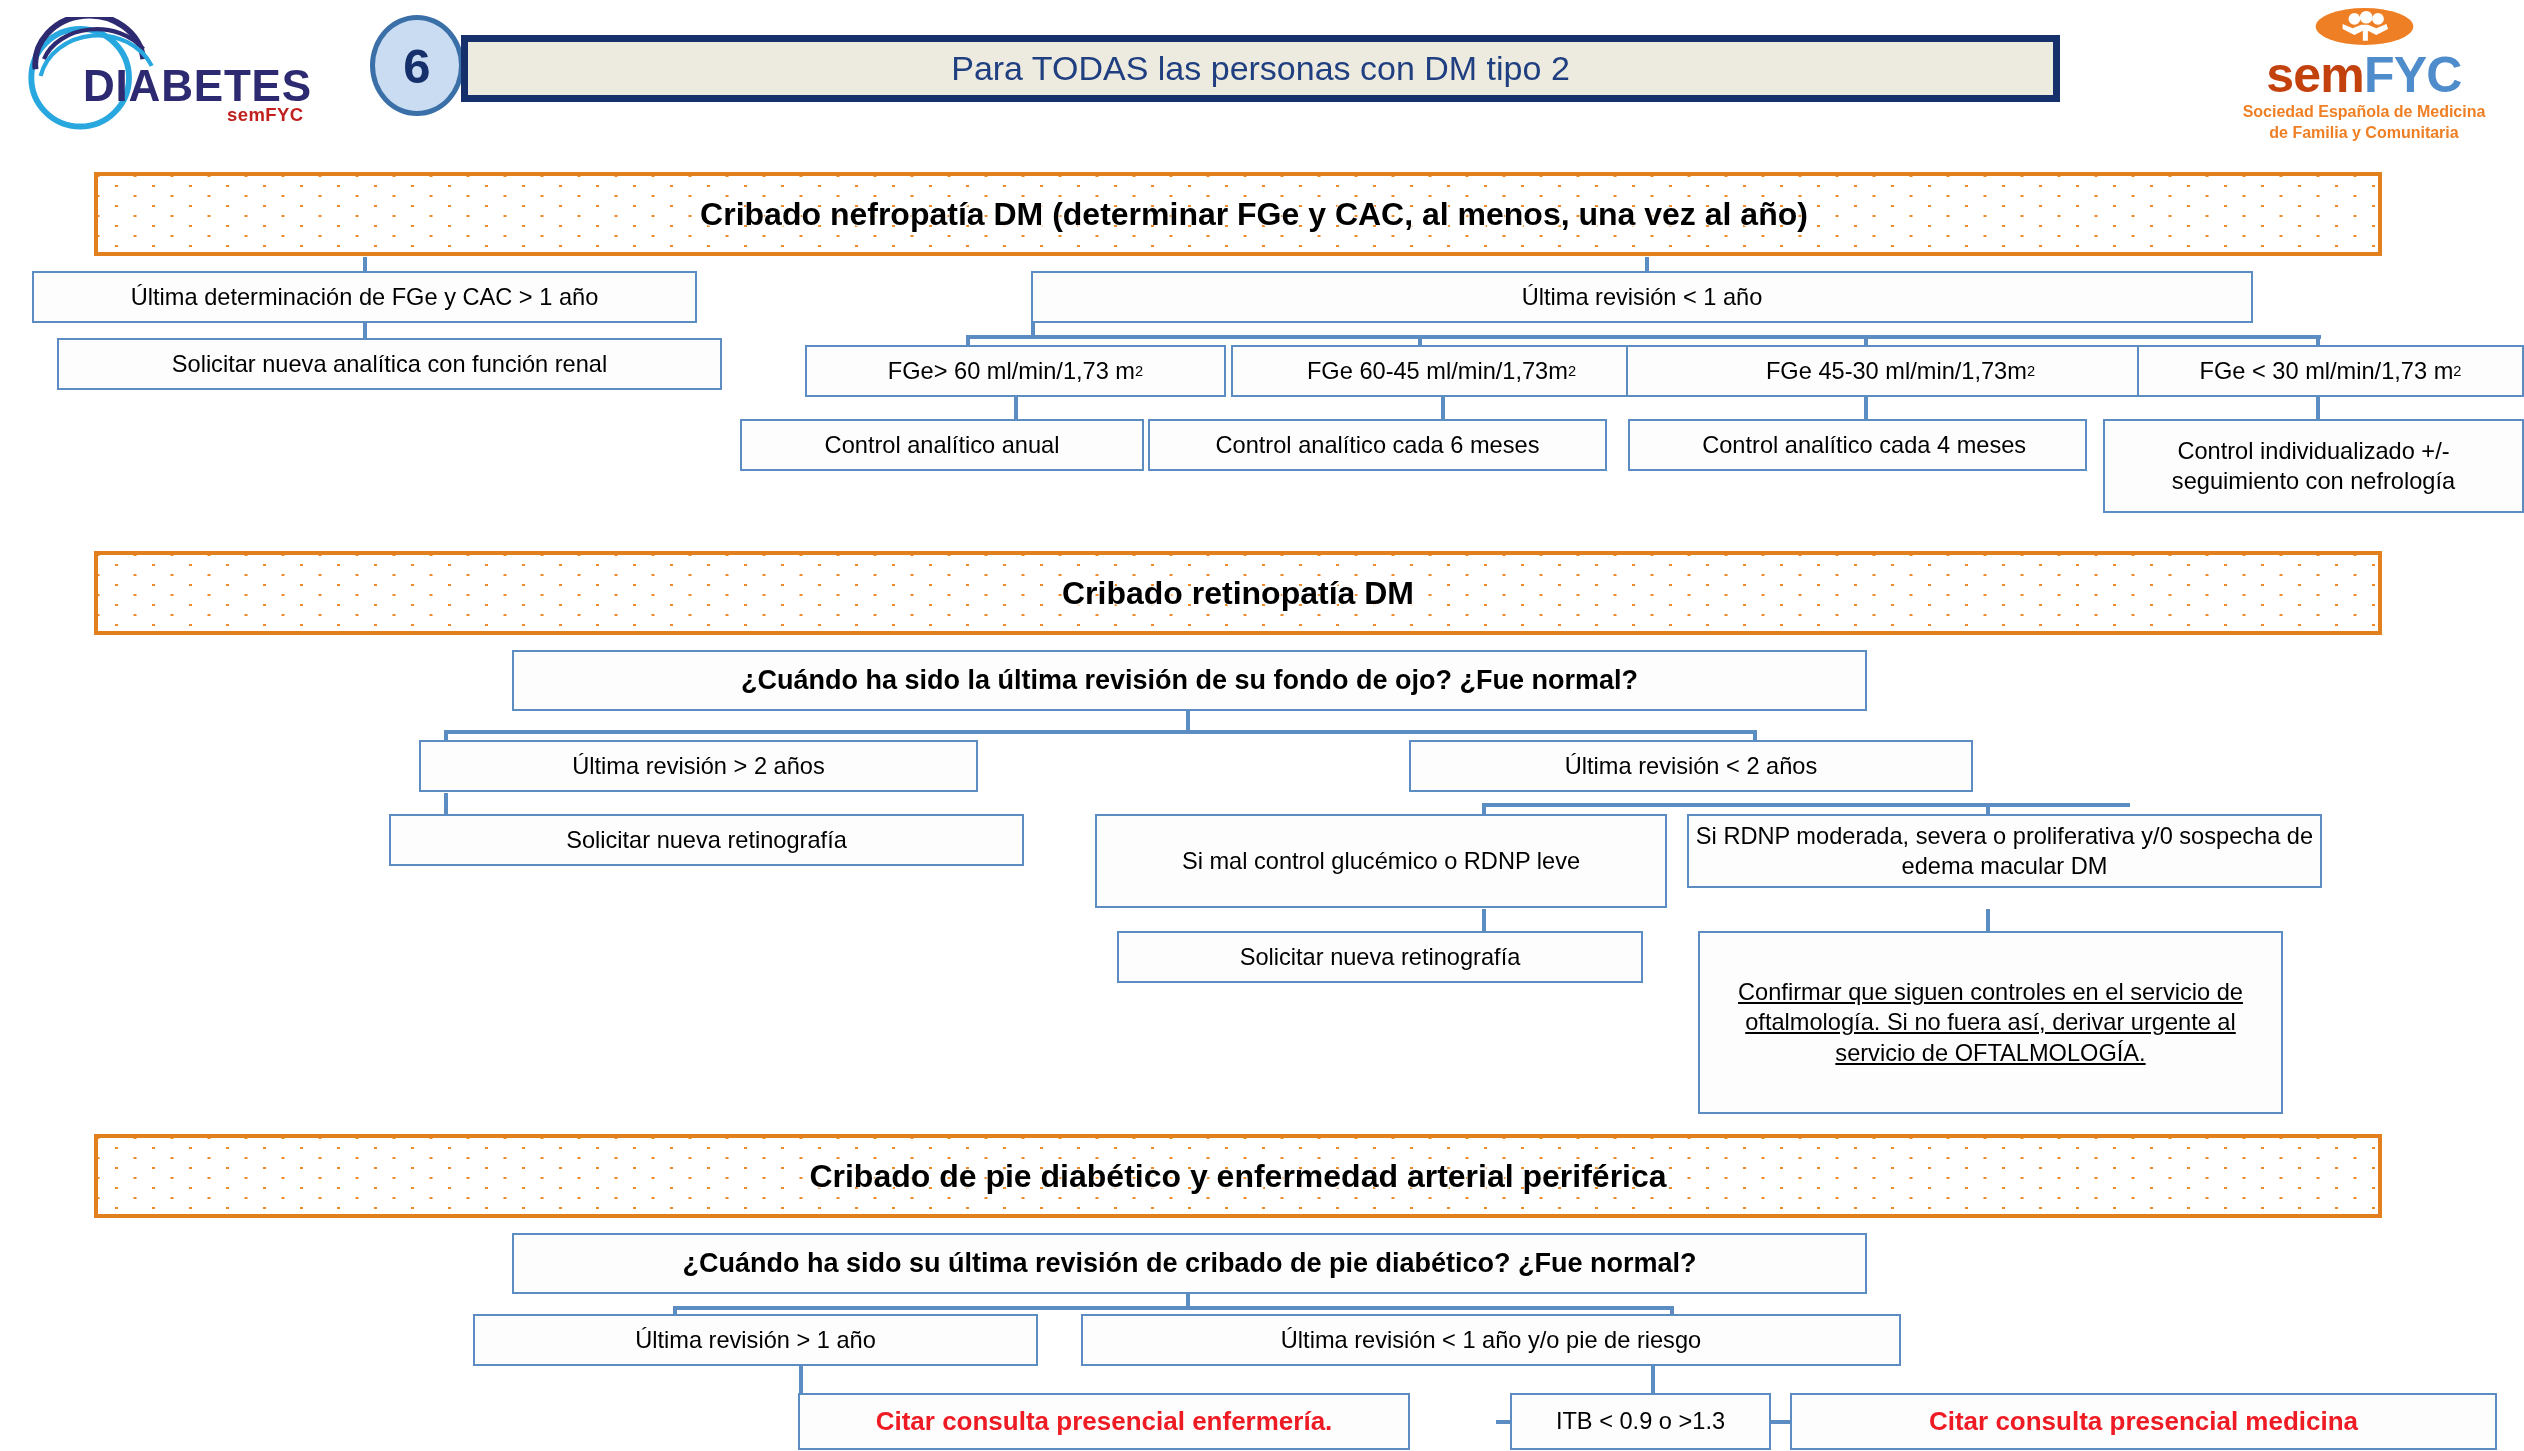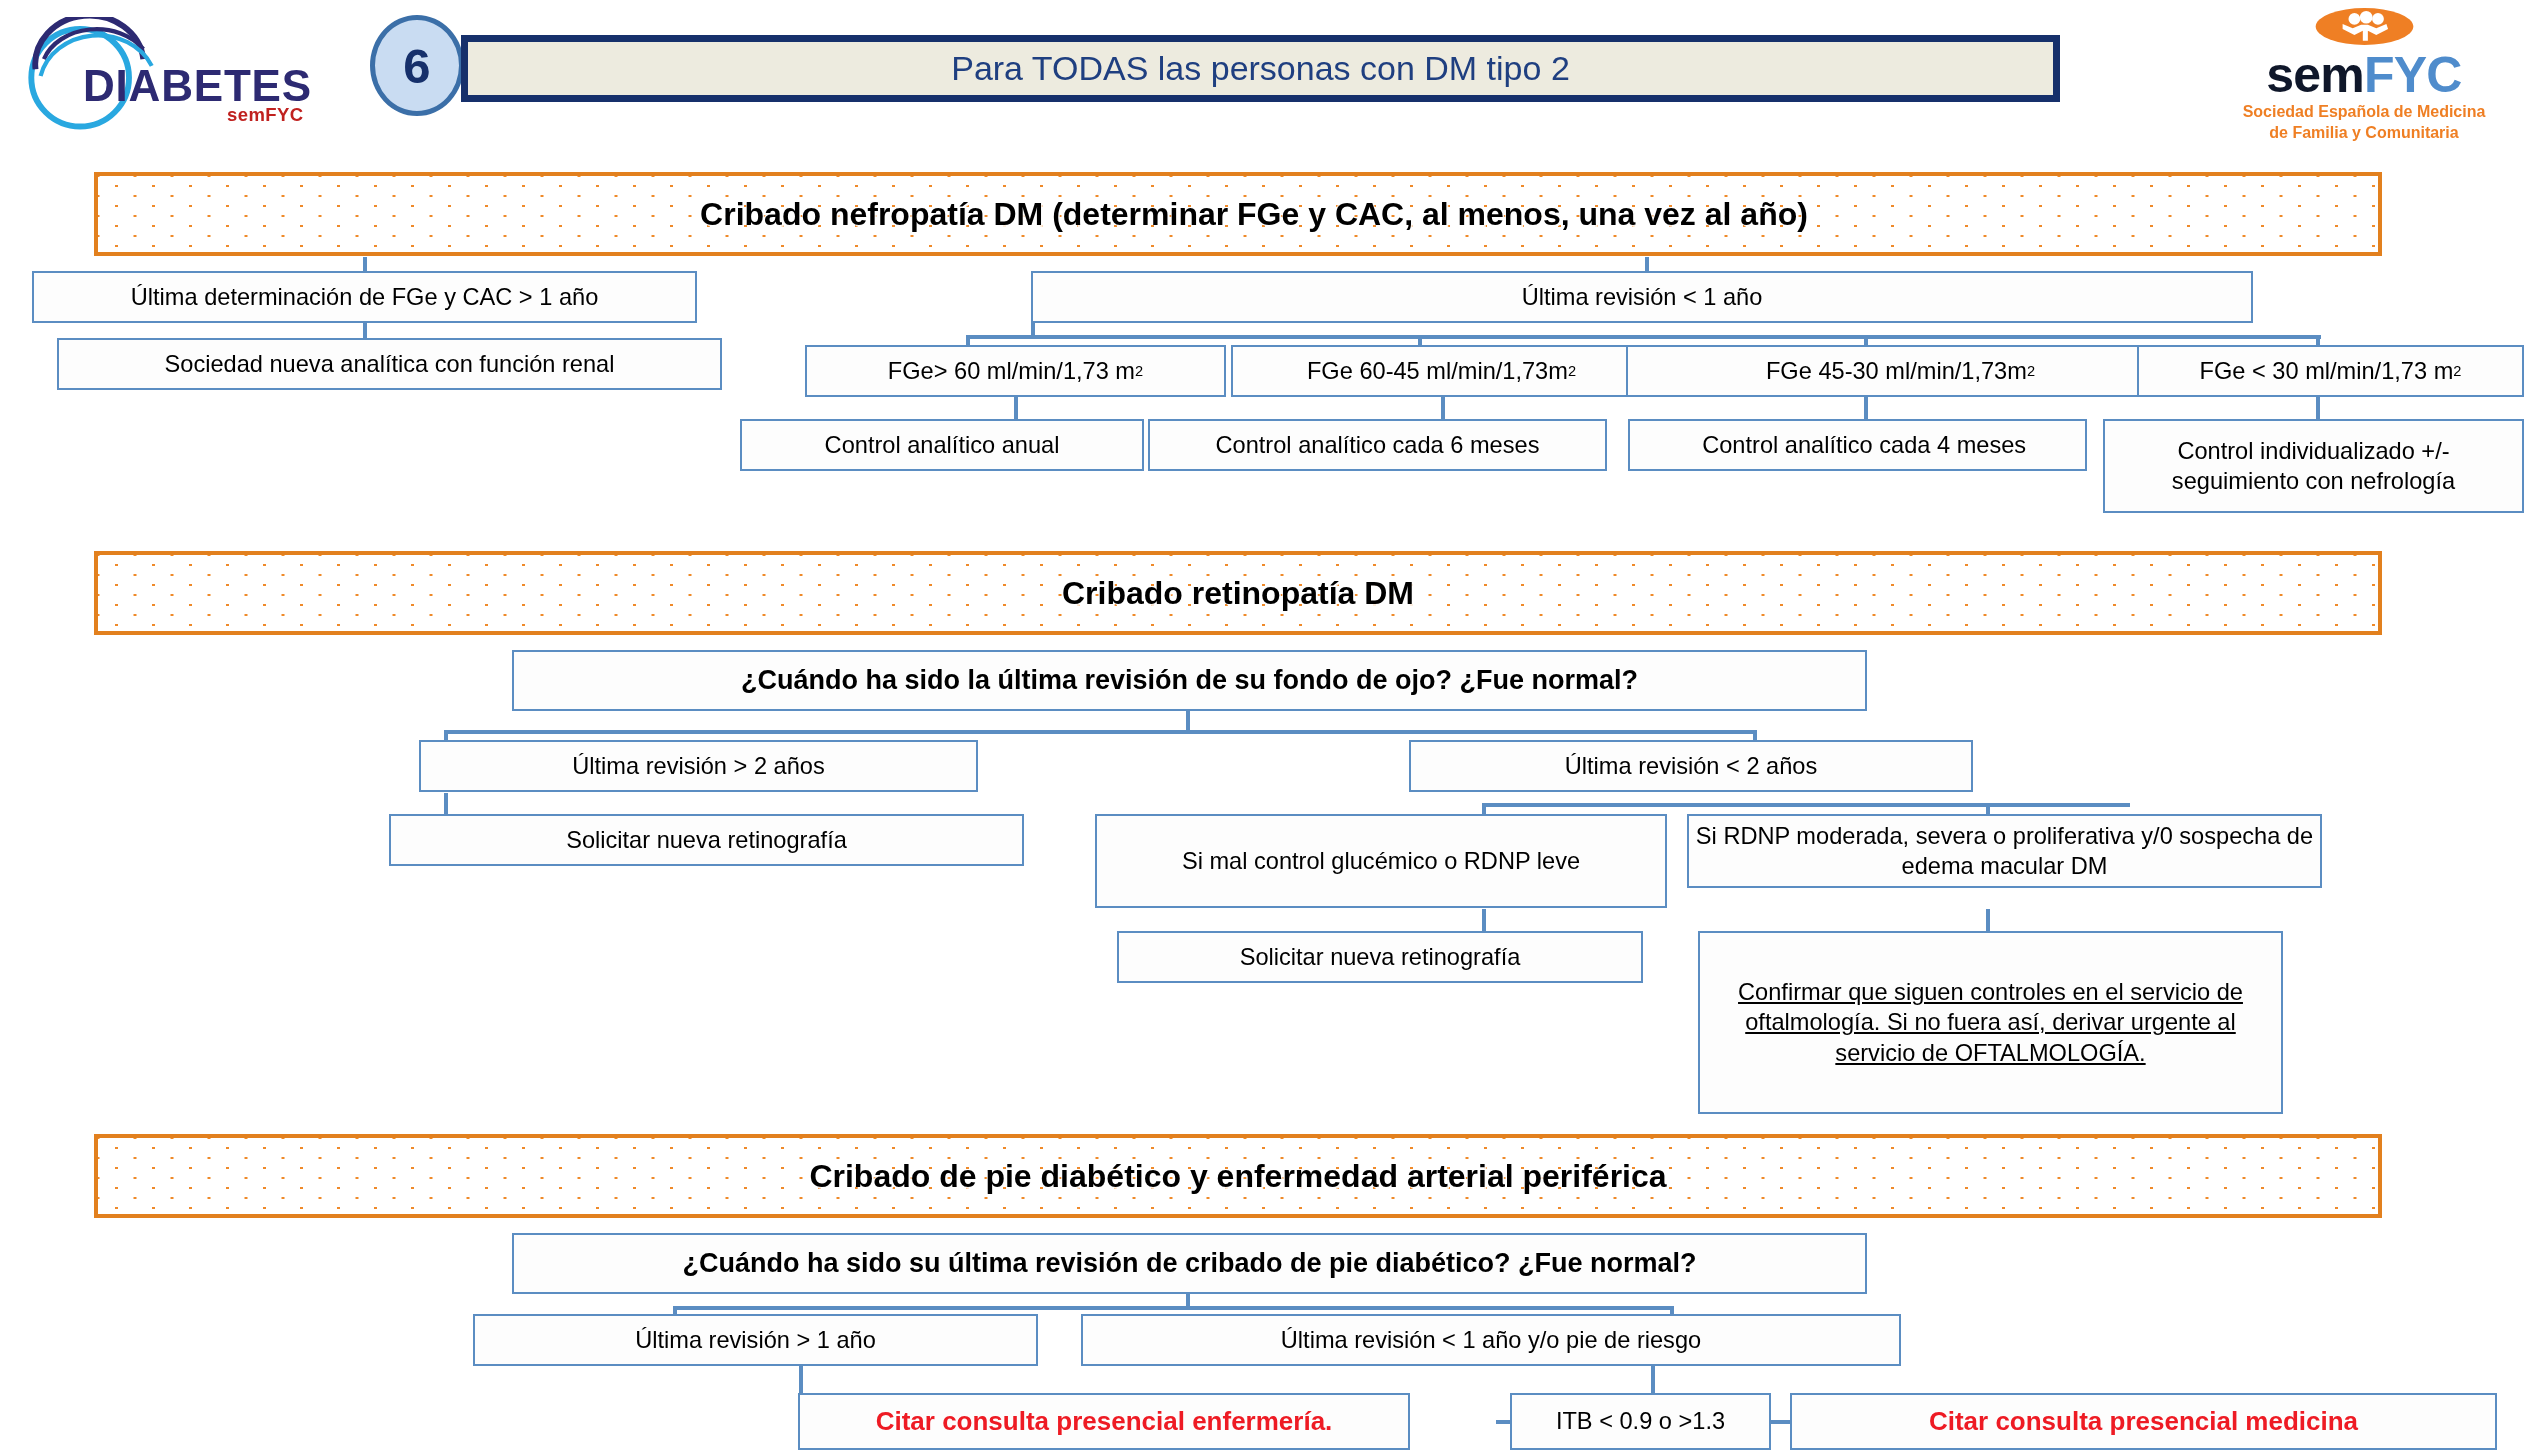--- a/index.html
+++ b/index.html
@@ -81,21 +81,21 @@
     text-align: center;
   }
   .logo-semfyc .mark { height: 39px; }
   .logo-semfyc .sem {
     font-size: 50px;
     font-weight: bold;
     letter-spacing: -0.8px;
     line-height: 1;
     margin-top: 1.7px;
   }
-  .logo-semfyc .sem .a { color: #0f172a; }
+  .logo-semfyc .sem .a { color: #c2410c; }
   .logo-semfyc .sem .b { color: #4f8ccc; }
   .logo-semfyc .cap {
     font-size: 16px;
     font-weight: bold;
     color: #ef7f24;
     line-height: 1.15;
     margin-top: 2.5px;
   }
 
   
@@ -189,21 +189,21 @@
 
   <div class="band" style="left:94px; top:172px; width:2288px; height:84px;padding-left:32px;">
     <div class="bt">Cribado nefropatía DM (determinar FGe y CAC, al menos, una vez al año)</div>
   </div>
 
   <div class="vline" style="left:363px; top:257px; height:18.5px;"></div>
   <div class="vline" style="left:1645px; top:257px; height:18.5px;"></div>
 
   <div class="box" style="left:32px; top:271px; width:665px; height:52px;">Última determinación de FGe y CAC &gt; 1 año</div>
   <div class="vline" style="left:363px; top:323px; height:15px;"></div>
-  <div class="box" style="left:57px; top:338px; width:665px; height:52px;">Sociedad nueva analítica  con función renal</div>
+  <div class="box" style="left:57px; top:338px; width:665px; height:52px;">Solicitar nueva analítica  con función renal</div>
 
   <div class="box" style="left:1031px; top:271px; width:1222px; height:52px;">Última revisión &lt; 1 año</div>
 
   <div class="hline" style="left:966px; top:335px; width:1355px;"></div>
   <div class="vline" style="left:1031px; top:323px; height:13.5px;"></div>
   <div class="vline" style="left:966px; top:335px; height:15px;"></div>
   <div class="vline" style="left:1418px; top:335px; height:15px;"></div>
   <div class="vline" style="left:1864px; top:335px; height:15px;"></div>
   <div class="vline" style="left:2316px; top:335px; height:15px;"></div>
 

